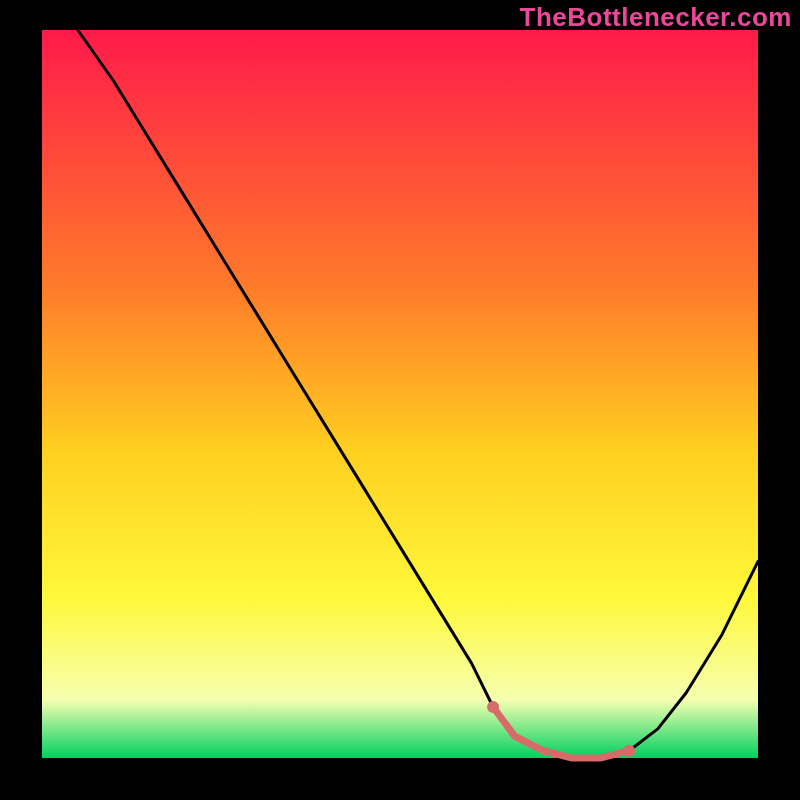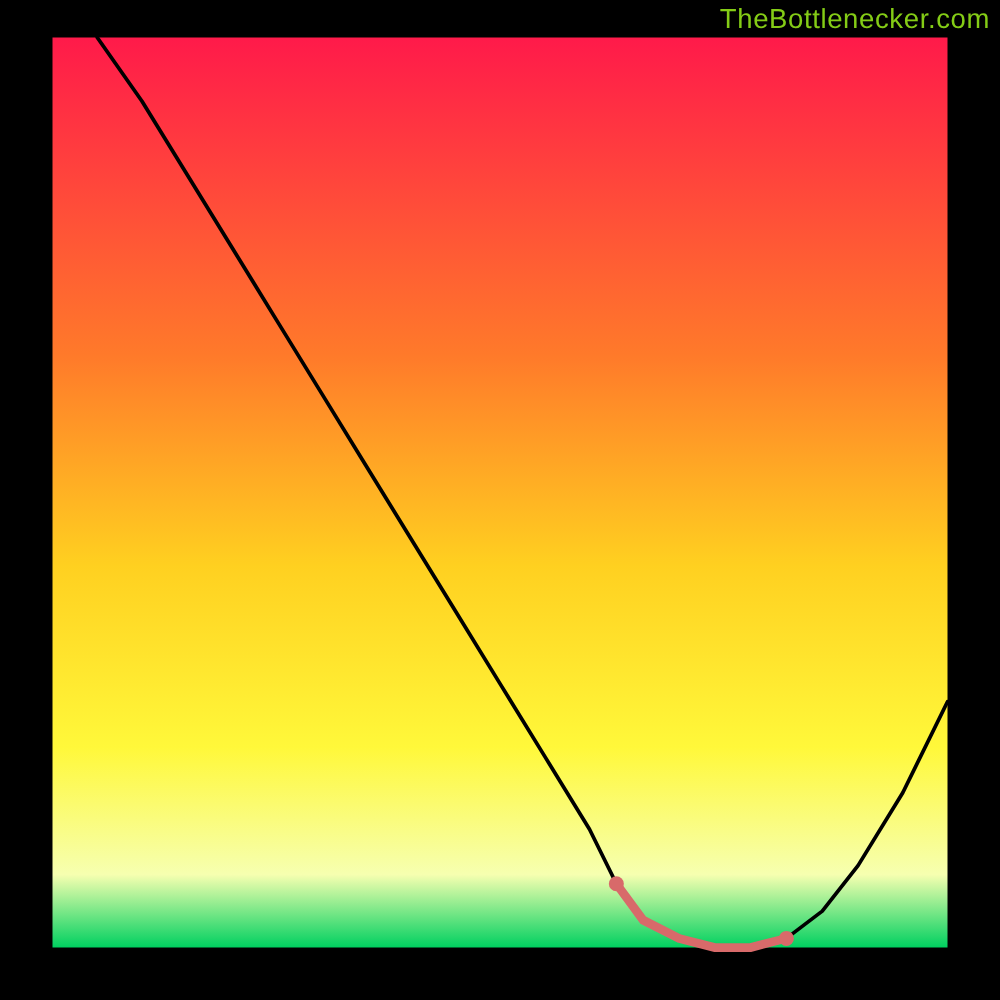--- a/index.html
+++ b/index.html
@@ -14,23 +14,23 @@
   .outer {
     position: relative;
     width: 800px;
     height: 800px;
     background: #000;
   }
   .watermark {
     position: absolute;
     top: 2px;
     right: 8px;
-    color: #84cc16;
-    font-size: 22px;
-    font-weight: normal;
+    color: #ec4899;
+    font-size: 26px;
+    font-weight: bold;
     letter-spacing: 0.5px;
     user-select: none;
   }
   svg {
     position: absolute;
     top: 0;
     left: 0;
   }
 </style>
 </head>

